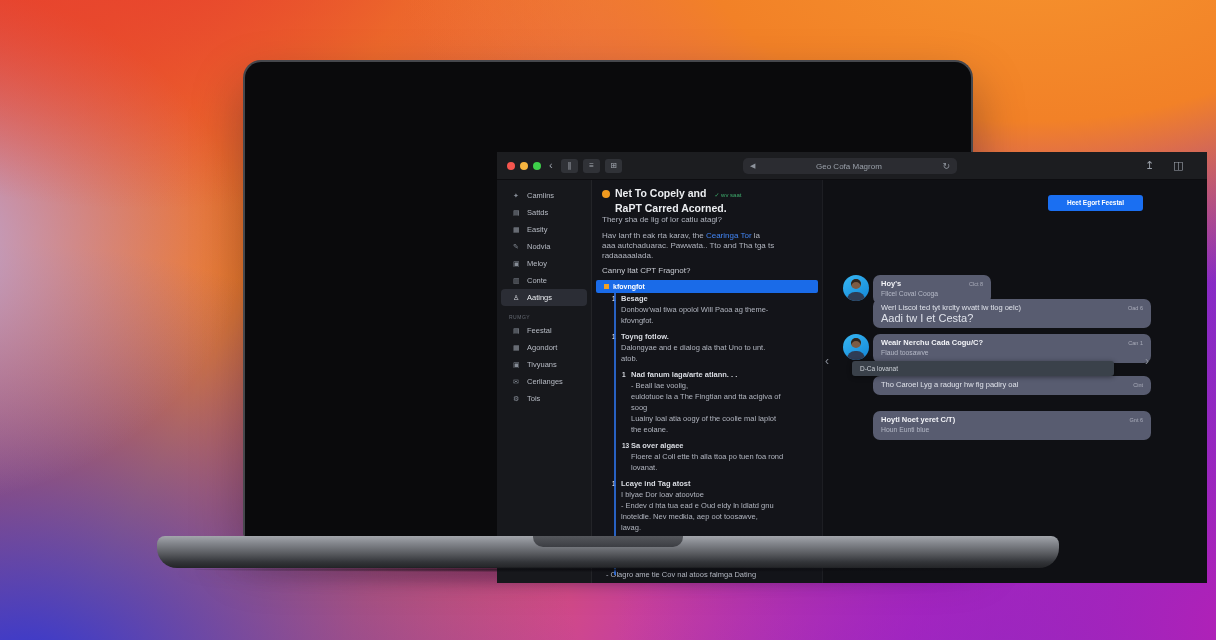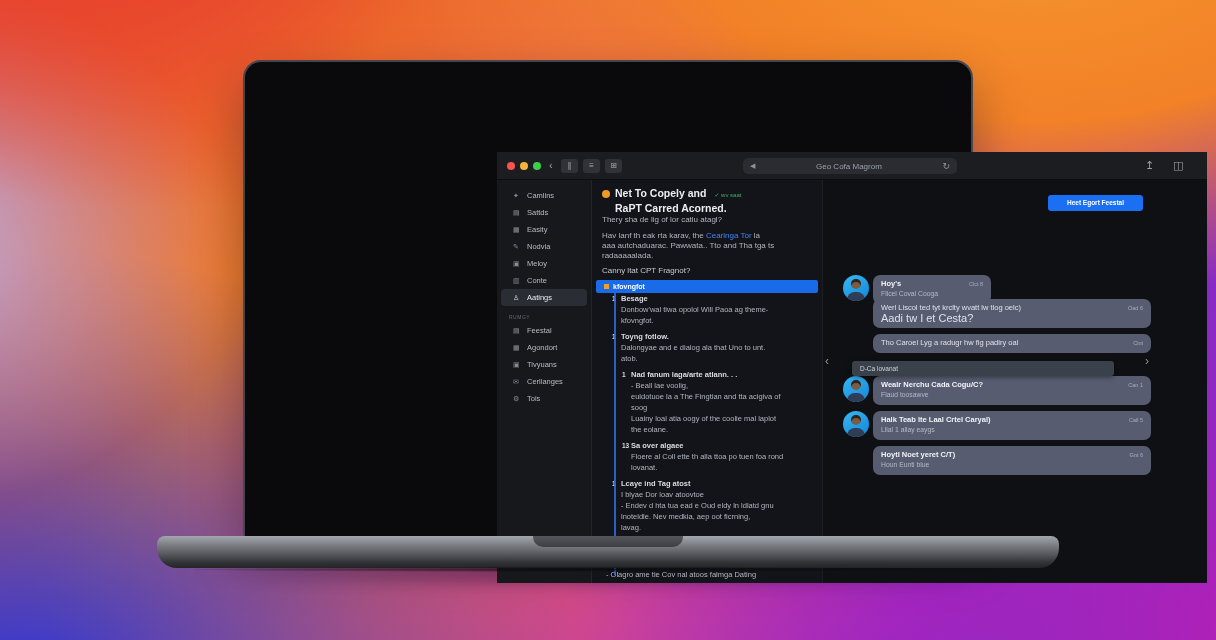--- a/index.html
+++ b/index.html
@@ -345,21 +345,21 @@
                 <span class="doc-text">I blyae  Dor loav atoovtoe</span>
               </div>
 
               <div class="doc-line i1c">
 
                 <span class="doc-text">- Endev d hta tua ead e Oud eldy ln ldlatd gnu</span>
               </div>
 
               <div class="doc-line i1c">
 
-                <span class="doc-text">lnoteldle. Nev medkia, aep oot ficrning,</span>
+                <span class="doc-text">lnoteldle. Nev medkia, aep oot toosawve,</span>
               </div>
 
               <div class="doc-line i1c">
 
                 <span class="doc-text">lavag.</span>
               </div>
 
               <div class="doc-line i1c dim">
 
                 <span class="doc-text">|</span>
@@ -399,51 +399,41 @@
               <div class="bubble wide">
                 <div class="brow">
                   <span class="b1 tx">Werl Liscol ted tyt krclty wvatt lw tlog oelc)</span>
                   <span class="blabel">Oad 6</span>
                 </div>
                 <div class="b2 tx2">Aadi tw I et Cesta?</div>
               </div>
             </div>
 
             <div class="chat-msg">
-              <div class="avatar" style="visibility: hidden;"></div>
-              <div class="bubble wide">
-                <div class="brow">
-                  <span class="b1 tx">Tho Caroel Lyg a radugr hw fig padiry oal</span>
-                  <span class="blabel">Cint</span>
-                </div>
-
-              </div>
-            </div>
-
-            <div class="chat-msg">
               <div class="avatar"></div>
               <div class="bubble wide">
                 <div class="brow">
                   <span class="b1 nm">Wealr Nerchu Cada Cogu/C?</span>
                   <span class="blabel">Can 1</span>
                 </div>
                 <div class="b2 sub">Flaud toosawve</div>
               </div>
             </div>
 
             <div class="chat-msg">
-              <div class="avatar"></div>
+              <div class="avatar" style="visibility: hidden;"></div>
               <div class="bubble wide">
                 <div class="brow">
-                  <span class="b1 nm">Halk Teab lte Laal Crtel Caryal)</span>
-                  <span class="blabel">Call 5</span>
+                  <span class="b1 tx">Tho Caroel Lyg a radugr hw fig padiry oal</span>
+                  <span class="blabel">Cint</span>
                 </div>
-                <div class="b2 sub">Lllal 1 allay eaygs</div>
-              </div>
-            </div>
+
+              </div>
+            </div>
+
 
             <div class="chat-msg">
               <div class="avatar" style="visibility: hidden;"></div>
               <div class="bubble wide">
                 <div class="brow">
                   <span class="b1 nm">Hoytl Noet yeret C/T)</span>
                   <span class="blabel">Gnt 6</span>
                 </div>
                 <div class="b2 sub">Houn Eunti blue</div>
               </div>

